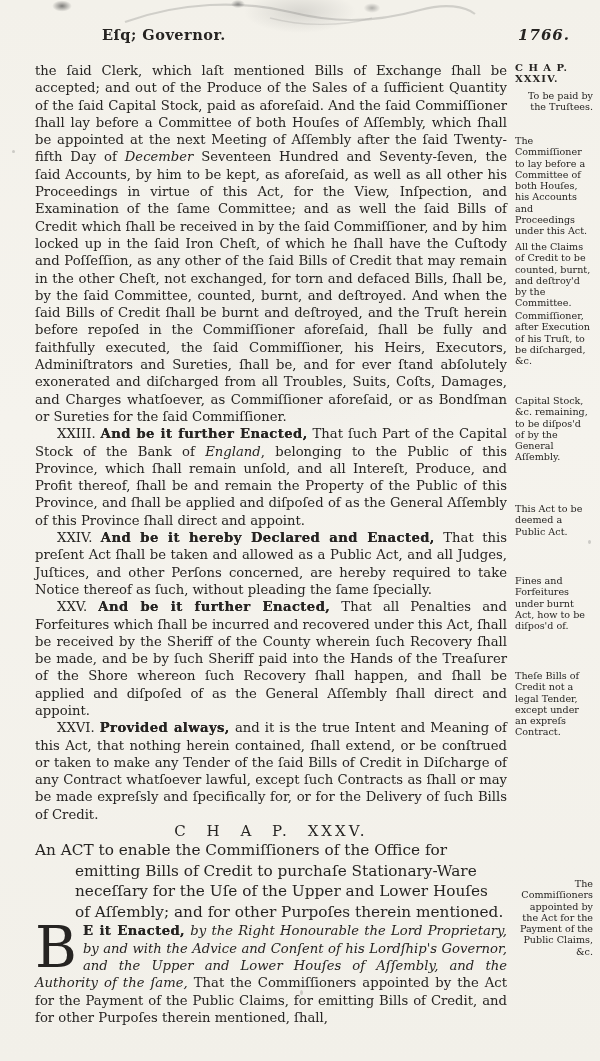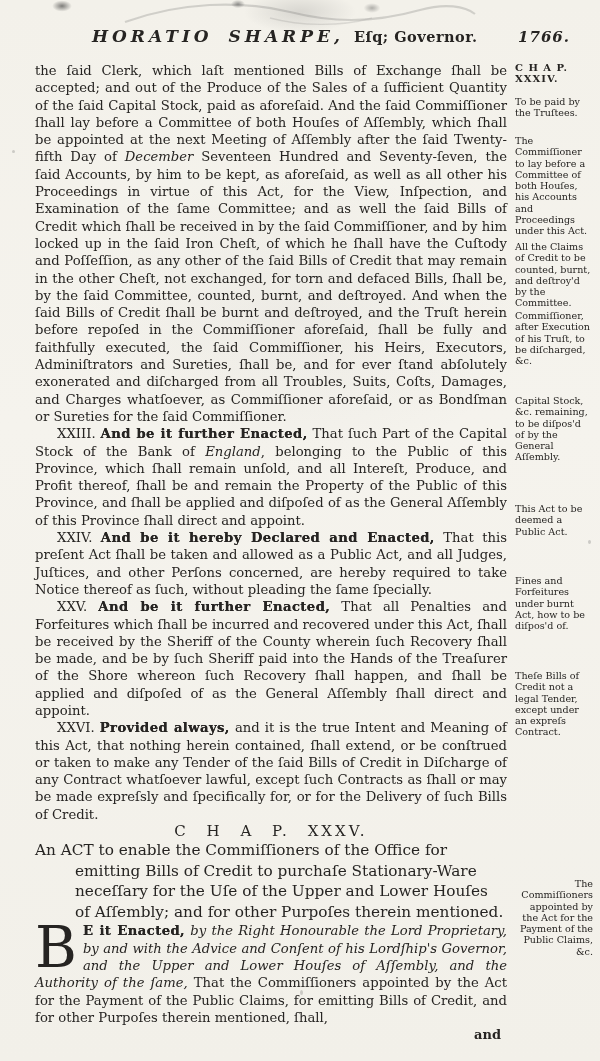--- a/index.html
+++ b/index.html
@@ -50,21 +50,21 @@
     float:left;font-size:57px;line-height:46px;
     padding:2px 6px 0 0;font-weight:500;
   }
   .catchword{text-align:right;padding-right:6px;margin-top:1px;font-weight:bold;font-size:13px;}
   .margincol{position:absolute;top:0;left:480px;width:80px;}
   .mnote{
     position:absolute;left:0;width:78px;
     font-size:9.6px;line-height:11.3px;text-align:left;
   }
   .mn0{top:0;letter-spacing:1px;font-size:10px;font-weight:bold;}
-  .mn1{top:34px;}
+  .mn1{top:28px;text-align:right;}
   .mn2{top:73px;}
   .mn3{top:179px;}
   .mn4{top:248px;}
   .mn5{top:333px;}
   .mn6{top:441px;}
   .mn7{top:513px;}
   .mn8{top:608px;}
   .mn9{top:816px;text-align:right;}
 </style>
 </head>
@@ -75,21 +75,20 @@
   <svg class="flourish" width="360" height="30" viewBox="0 0 360 30">
     <path d="M5,22 C60,2 120,0 170,12 C210,22 250,24 300,10 C325,3 345,6 355,14" fill="none" stroke="#5a5a5a" stroke-width="2.2" opacity="0.45"></path>
     <path d="M150,18 C180,26 220,27 252,18" fill="none" stroke="#6a6a6a" stroke-width="1.4" opacity="0.35"></path>
   </svg>
   <div class="speck" style="top:150px;left:12px;width:3px;height:3px;"></div>
   <div class="speck" style="top:540px;left:588px;width:3px;height:4px;"></div>
   <div class="speck" style="top:500px;left:470px;width:5px;height:4px;"></div>
   <div class="speck" style="top:990px;left:300px;width:3px;height:5px;"></div>
 
   <div class="header">
-    <span class="hname">HORATIO SHARPE,</span>
     <span class="htitle">Eſq; Governor.</span>
     <span class="hyear">1766.</span>
   </div>
 
   <div class="content">
 
     <div class="maincol">
 
       <p><span>the ſaid Clerk, which laſt mentioned Bills of Exchange ſhall be accepted; and out of the Produce of the Sales of a ſufficient Quantity of the ſaid Capital Stock, paid as aforeſaid.  And the ſaid Commiſſioner ſhall lay before a Committee of both Houſes of Aſſembly, which ſhall be appointed at the next Meeting of Aſſembly after the ſaid Twenty-fifth Day of </span><span class="it">December</span><span> Seventeen Hundred and Seventy-ſeven, the ſaid Accounts, by him to be kept, as aforeſaid, as well as all other his Proceedings in virtue of this Act, for the View, Inſpection, and Examination of the ſame Committee; and as well the ſaid Bills of Credit which ſhall be received in by the ſaid Commiſſioner, and by him locked up in the ſaid Iron Cheſt, of which he ſhall have the Cuſtody and Poſſeſſion, as any other of the ſaid Bills of Credit that may remain in the other Cheſt, not exchanged, for torn and defaced Bills, ſhall be, by the ſaid Committee, counted, burnt, and deſtroyed.  And when the ſaid Bills of Credit ſhall be burnt and deſtroyed, and the Truſt herein before repoſed in the Commiſſioner aforeſaid, ſhall be fully and faithfully executed, the ſaid Commiſſioner, his Heirs, Executors, Adminiſtrators and Sureties, ſhall be, and for ever ſtand abſolutely exonerated and diſcharged from all Troubles, Suits, Coſts, Damages, and Charges whatſoever, as Commiſſioner aforeſaid, or as Bondſman or Sureties for the ſaid Commiſſioner.</span></p>
 
@@ -102,21 +101,20 @@
       <p class="sect"><span>XXVI. </span><span class="bl">Provided always,</span><span> and it is the true Intent and Meaning of this Act, that nothing herein contained, ſhall extend, or be conſtrued or taken to make any Tender of the ſaid Bills of Credit in Diſcharge of any Contract whatſoever lawful, except ſuch Contracts as ſhall or may be made expreſsly and ſpecifically for, or for the Delivery of ſuch Bills of Credit.</span></p>
 
       <p class="chap-head">C H A P.  XXXV.</p>
 
       <p class="act-title">An ACT to enable the Commiſſioners of the Office for emitting Bills of Credit to purchaſe Stationary-Ware neceſſary for the Uſe of the Upper and Lower Houſes of Aſſembly; and for other Purpoſes therein mentioned.</p>
 
       <p class="enacting">
         <span class="dropcap">B</span><span><span class="bl">E it Enacted,</span><span class="it"> by the Right Honourable the Lord Proprietary, by and with the Advice and Conſent of his Lordſhip's Governor, and the Upper and Lower Houſes of Aſſembly, and the Authority of the ſame,</span><span> That the Commiſſioners appointed by the Act for the Payment of the Public Claims, for emitting Bills of Credit, and for other Purpoſes therein mentioned, ſhall,</span></span>
       </p>
 
-      <p class="catchword">and</p>
 
     </div>
 
     <div class="margincol">
       <div class="mnote mn0">C H A P. XXXIV.</div>
       <div class="mnote mn1">To be paid by the Truſtees.</div>
       <div class="mnote mn2">The Commiſſioner to lay before a Committee of both Houſes, his Accounts and Proceedings under this Act.</div>
       <div class="mnote mn3">All the Claims of Credit to be counted, burnt, and deſtroy'd by the Committee.</div>
       <div class="mnote mn4">Commiſſioner, after Execution of his Truſt, to be diſcharged, &amp;c.</div>
       <div class="mnote mn5">Capital Stock, &amp;c. remaining, to be diſpos'd of by the General Aſſembly.</div>

